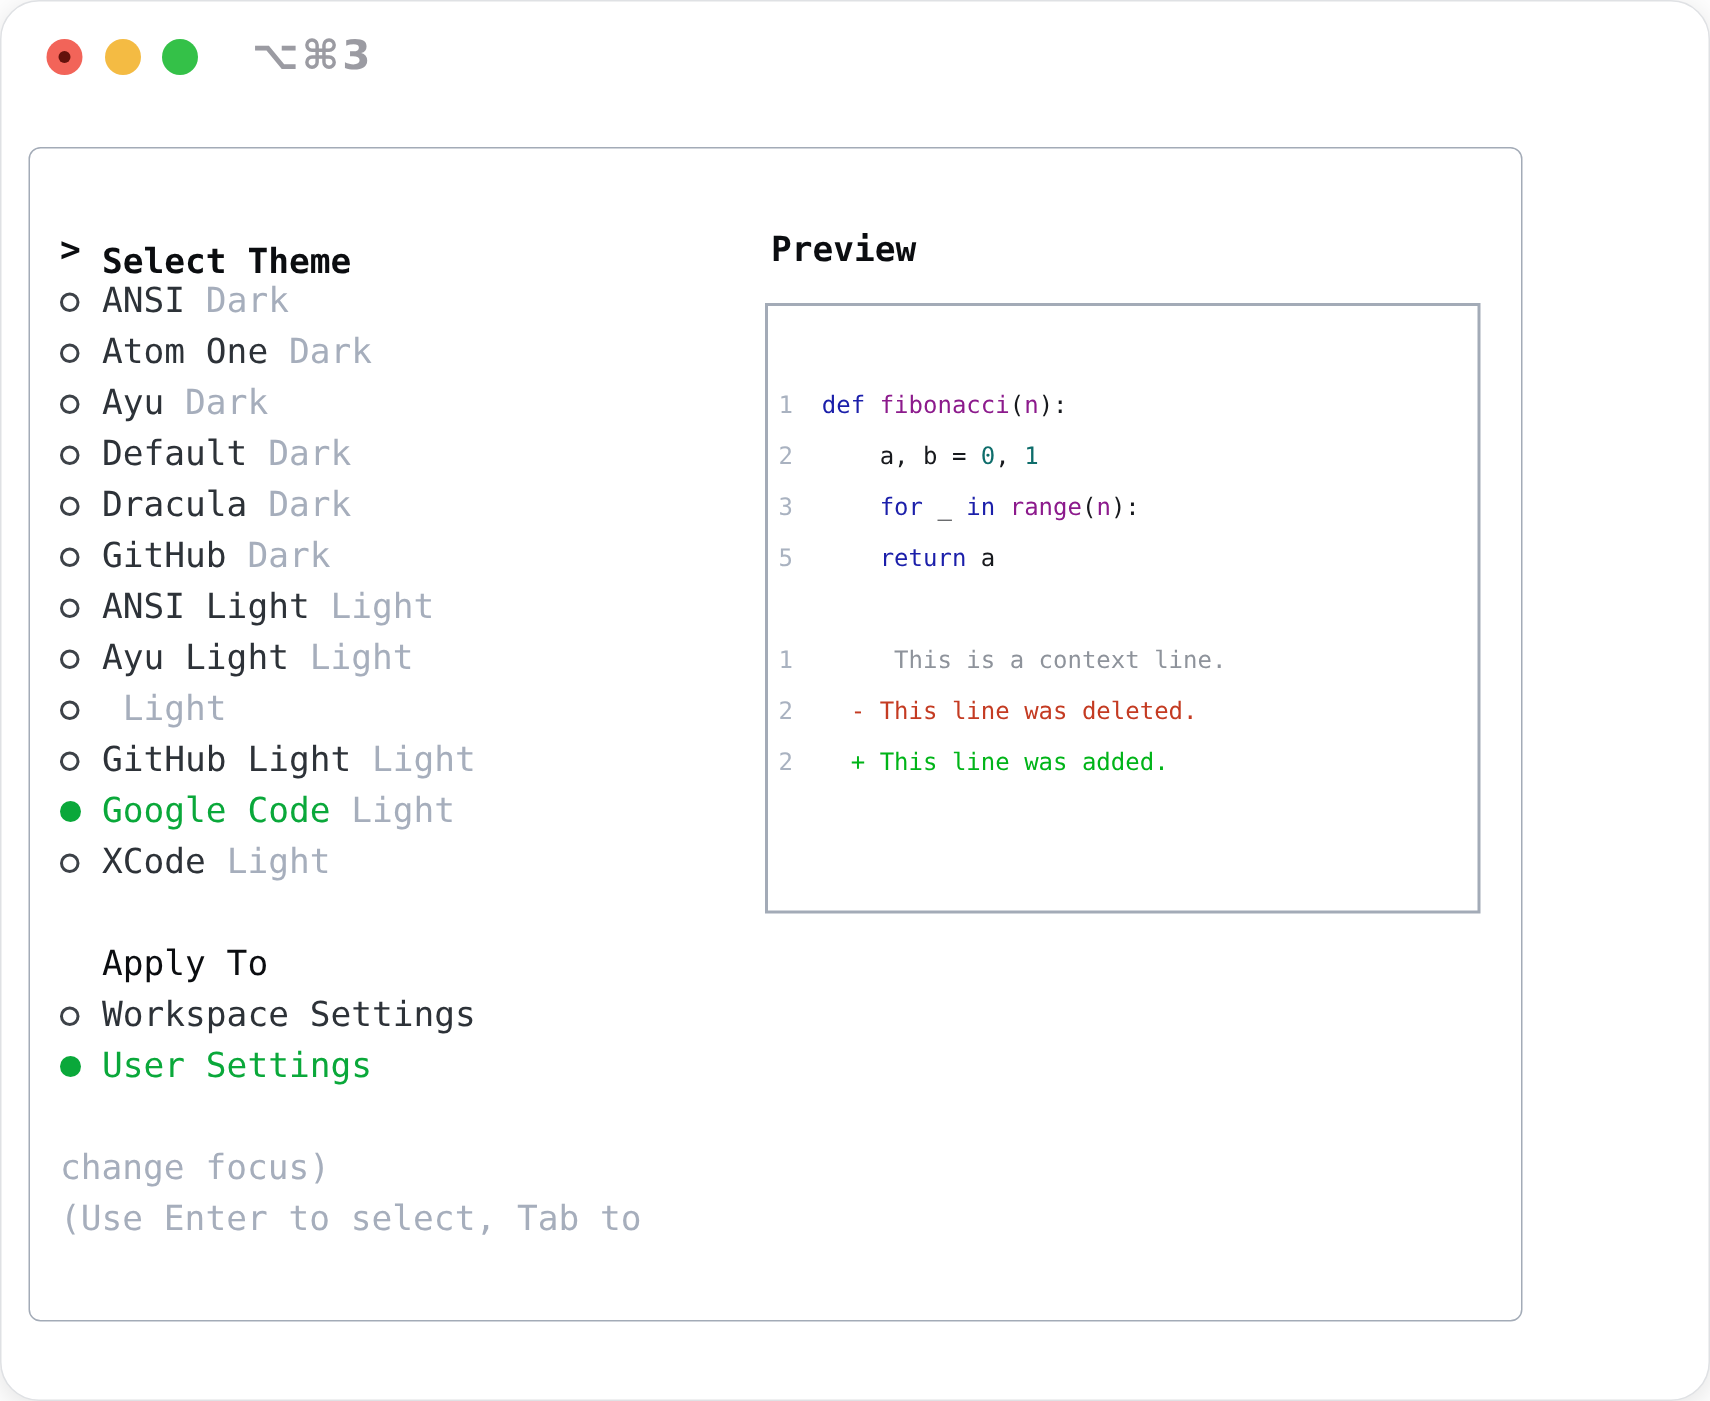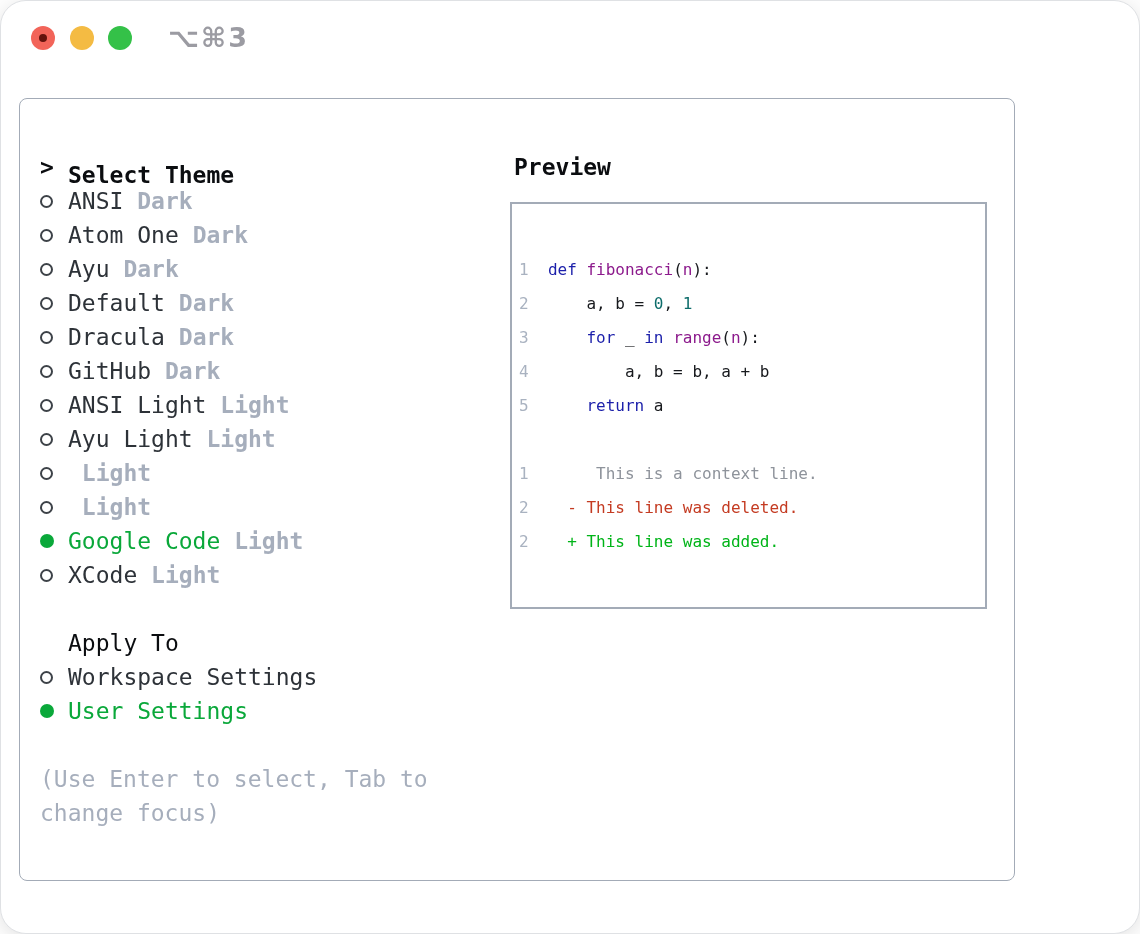--- a/index.html
+++ b/index.html
@@ -23,21 +23,21 @@
   .left-col{position:absolute;left:20px;top:51px;width:440px;font-size:23px;color:var(--text);}
   .row{display:flex;align-items:center;height:34px;white-space:pre;}
   .marker{display:inline-flex;align-items:center;width:28px;flex:0 0 28px;}
   .prompt{font-weight:bold;color:var(--header_text);}
   .hdr{font-weight:bold;color:var(--header_text);margin-top:16px;}
   .subhdr{color:var(--header_text);}
   .radio{width:13px;height:13px;border-radius:50%;border:2px solid var(--radio_ring);box-sizing:border-box;}
   .radio.sel{border:none;background:var(--accent_green);width:14px;height:14px;}
   .name{color:var(--text);}
   .name.sel{color:var(--accent_green);}
-  .tag{color:var(--muted);font-weight:bold;}
+  .tag{color:var(--muted);}
   .help{color:var(--muted);height:34px;line-height:34px;white-space:pre;}
   .spacer{height:34px;}
   
   .preview-title{position:absolute;left:482px;top:51px;height:34px;line-height:34px;
     font-size:23px;font-weight:bold;color:var(--header_text);margin-left:12px;}
   .preview-box{position:absolute;left:490px;top:103px;width:477px;height:407px;box-sizing:border-box;
     border:2px solid var(--panel_border);padding-top:49px;overflow:hidden;}
   .cline{margin:0;padding:0 0 0 7px;height:34px;line-height:34px;font-size:16px;
     font-family:"DejaVu Sans Mono",monospace;white-space:pre;}
   .ln3{display:inline-block;width:3ch;color:var(--ln);}
@@ -70,44 +70,43 @@
       <div id="theme-rows">
           <div class="row"><span class="marker"><span class="radio"></span></span><span class="name">ANSI</span><span class="tag"> Dark</span></div>
           <div class="row"><span class="marker"><span class="radio"></span></span><span class="name">Atom One</span><span class="tag"> Dark</span></div>
           <div class="row"><span class="marker"><span class="radio"></span></span><span class="name">Ayu</span><span class="tag"> Dark</span></div>
           <div class="row"><span class="marker"><span class="radio"></span></span><span class="name">Default</span><span class="tag"> Dark</span></div>
           <div class="row"><span class="marker"><span class="radio"></span></span><span class="name">Dracula</span><span class="tag"> Dark</span></div>
           <div class="row"><span class="marker"><span class="radio"></span></span><span class="name">GitHub</span><span class="tag"> Dark</span></div>
           <div class="row"><span class="marker"><span class="radio"></span></span><span class="name">ANSI Light</span><span class="tag"> Light</span></div>
           <div class="row"><span class="marker"><span class="radio"></span></span><span class="name">Ayu Light</span><span class="tag"> Light</span></div>
           <div class="row"><span class="marker"><span class="radio"></span></span><span class="tag"> Light</span></div>
-          <div class="row"><span class="marker"><span class="radio"></span></span><span class="tag"> Light</span></div>
+          <div class="row"><span class="marker"><span class="radio"></span></span><span class="name">GitHub Light</span><span class="tag"> Light</span></div>
           <div class="row"><span class="marker"><span class="radio sel"></span></span><span class="name sel">Google Code</span><span class="tag"> Light</span></div>
           <div class="row"><span class="marker"><span class="radio"></span></span><span class="name">XCode</span><span class="tag"> Light</span></div>
         </div>
       <div class="spacer"></div>
       <div class="row">
         <span class="marker"></span>
         <span class="subhdr">Apply To</span>
       </div>
       <div id="apply-rows">
           <div class="row"><span class="marker"><span class="radio"></span></span><span class="name">Workspace Settings</span></div>
           <div class="row"><span class="marker"><span class="radio sel"></span></span><span class="name sel">User Settings</span></div>
         </div>
       <div class="spacer"></div>
+      <div class="help">change focus)</div>
       <div class="help">(Use Enter to select, Tab to</div>
-      <div class="help">change focus)</div>
     </div>
 
     <div class="preview-title">Preview</div>
     <div class="preview-box" id="preview-box">
         <pre class="cline"><span class="ln3">1</span><span class="tok-kw">def</span><span class="tok-plain"> </span><span class="tok-fn">fibonacci</span><span class="tok-plain">(</span><span class="tok-fn">n</span><span class="tok-plain">):</span></pre>
         <pre class="cline"><span class="ln3">2</span><span class="tok-plain">    a, b = </span><span class="tok-num">0</span><span class="tok-plain">, </span><span class="tok-num">1</span></pre>
         <pre class="cline"><span class="ln3">3</span><span class="tok-plain">    </span><span class="tok-kw">for</span><span class="tok-plain"> _ </span><span class="tok-kw">in</span><span class="tok-plain"> </span><span class="tok-fn">range</span><span class="tok-plain">(</span><span class="tok-fn">n</span><span class="tok-plain">):</span></pre>
-        <pre class="cline"><span class="ln3">4</span><span class="tok-plain">        a, b = b, a + b</span></pre>
         <pre class="cline"><span class="ln3">5</span><span class="tok-plain">    </span><span class="tok-kw">return</span><span class="tok-plain"> a</span></pre>
         <pre class="cline"><span class="ln3"></span></pre>
         <pre class="cline"><span class="ln3">1</span><span class="tok-ctx">     This is a context line.</span></pre>
         <pre class="cline"><span class="ln3">2</span><span class="tok-del">  - This line was deleted.</span></pre>
         <pre class="cline"><span class="ln3">2</span><span class="tok-add">  + This line was added.</span></pre>
       </div>
 
   </div>
 </div>
 

